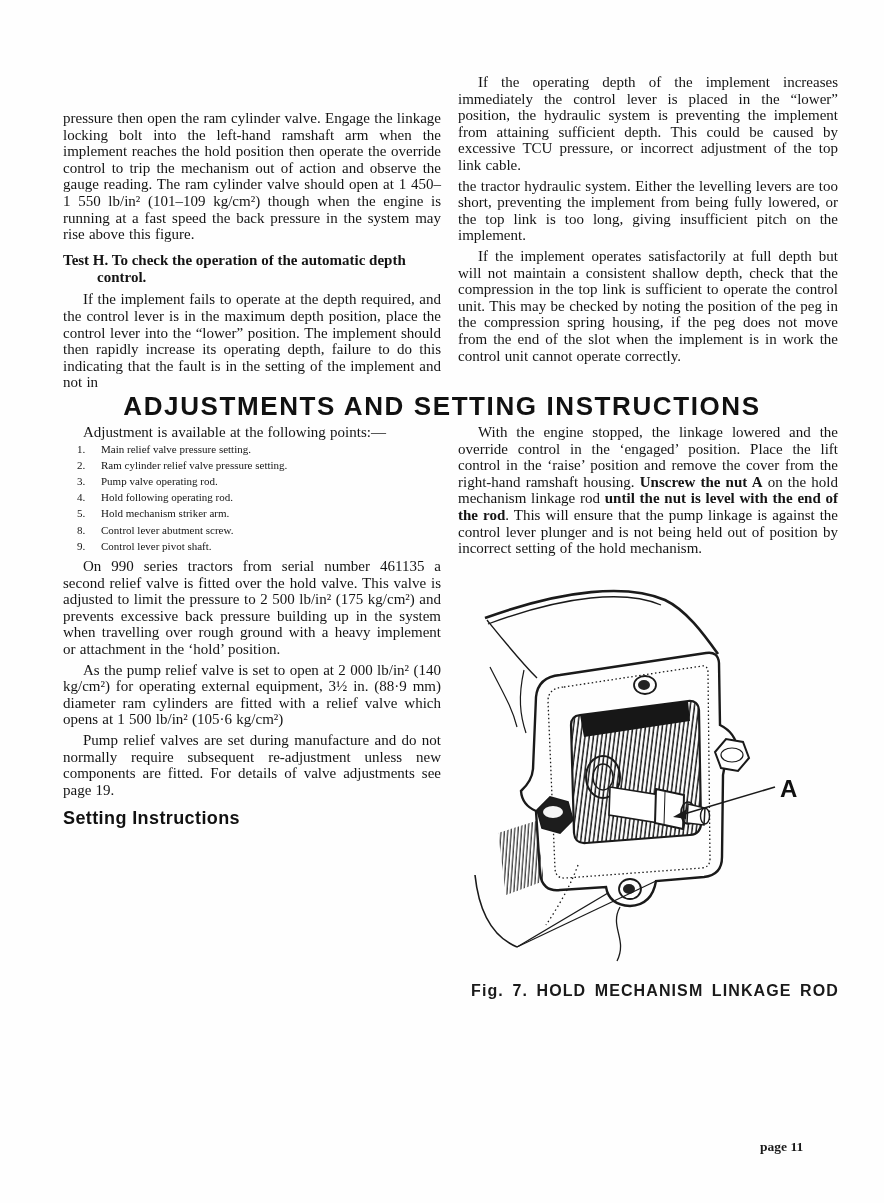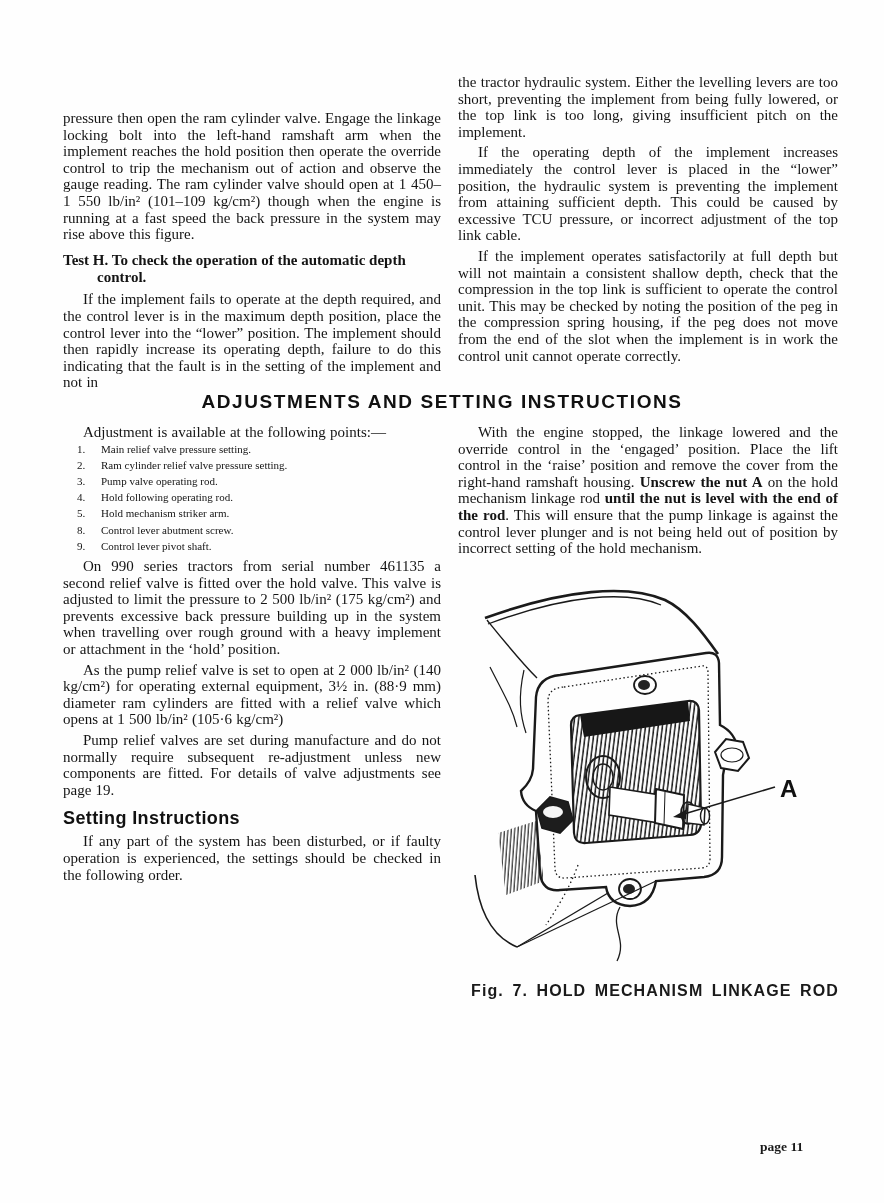--- a/index.html
+++ b/index.html
@@ -21,21 +21,21 @@
   .ind { text-indent:20px; }
 
   .test-heading {
     margin:9px 0 6px 0; font-size:15px; line-height:16.8px; font-weight:bold;
     padding-left:34px; text-indent:-34px;
   }
 
   .section-heading {
     position:absolute; left:0; top:391px; width:884px; text-align:center;
     font-family:"Liberation Sans", sans-serif; font-weight:bold;
-    font-size:19px; letter-spacing:1.6px; color:#111;
+    font-size:26px; letter-spacing:1.6px; color:#111;
   }
 
   .num-list { margin:0; padding:0; list-style:none; }
   .num-item { font-size:11px; line-height:16.2px; padding-left:14px; }
   .num-item .num { display:inline-block; width:24px; }
 
   .sub-heading {
     margin:10px 0 4px 0; font-family:"Liberation Sans", sans-serif;
     font-weight:bold; font-size:18px; letter-spacing:0.4px; color:#111;
   }
@@ -60,43 +60,42 @@
 
 <div class="page">
 
   <div class="block tl">
     <p class="body">pressure then open the ram cylinder valve.  Engage the linkage locking bolt into the left-hand ramshaft arm when the implement reaches the hold position then operate the override control to trip the mechanism out of action and observe the gauge reading.  The ram cylinder valve should open at 1 450–1 550 lb/in² (101–109 kg/cm²) though when the engine is running at a fast speed the back pressure in the system may rise above this figure.</p>
     <p class="test-heading">Test H.  To check the operation of the automatic depth control.</p>
     <p class="body ind">If the implement fails to operate at the depth required, and the control lever is in the maximum depth position, place the control lever into the “lower” position.  The implement should then rapidly increase its operating depth, failure to do this indicating that the fault is in the setting of the implement and not in</p>
   </div>
 
   <div class="block tr">
+    <p class="body ind">If the operating depth of the implement increases immediately the control lever is placed in the “lower” position, the hydraulic system is preventing the implement from attaining sufficient depth.  This could be caused by excessive TCU pressure, or incorrect adjustment of the top link cable.</p>
     <p class="body">the tractor hydraulic system.  Either the levelling levers are too short, preventing the implement from being fully lowered, or the top link is too long, giving insufficient pitch on the implement.</p>
-    <p class="body ind">If the operating depth of the implement increases immediately the control lever is placed in the “lower” position, the hydraulic system is preventing the implement from attaining sufficient depth.  This could be caused by excessive TCU pressure, or incorrect adjustment of the top link cable.</p>
     <p class="body ind">If the implement operates satisfactorily at full depth but will not maintain a consistent shallow depth, check that the compression in the top link is sufficient to operate the control unit.  This may be checked by noting the position of the peg in the compression spring housing, if the peg does not move from the end of the slot when the implement is in work the control unit cannot operate correctly.</p>
   </div>
 
   <div class="section-heading">ADJUSTMENTS AND SETTING INSTRUCTIONS</div>
 
   <div class="block bl">
     <p class="body ind">Adjustment is available at the following points:—</p>
     <ul class="num-list">
       <li class="num-item"><span class="num">1.</span><span>Main relief valve pressure setting.</span></li>
       <li class="num-item"><span class="num">2.</span><span>Ram cylinder relief valve pressure setting.</span></li>
       <li class="num-item"><span class="num">3.</span><span>Pump valve operating rod.</span></li>
       <li class="num-item"><span class="num">4.</span><span>Hold following operating rod.</span></li>
       <li class="num-item"><span class="num">5.</span><span>Hold mechanism striker arm.</span></li>
       <li class="num-item"><span class="num">8.</span><span>Control lever abutment screw.</span></li>
       <li class="num-item"><span class="num">9.</span><span>Control lever pivot shaft.</span></li>
     </ul>
     <p class="body ind">On 990 series tractors from serial number 461135 a second relief valve is fitted over the hold valve.  This valve is adjusted to limit the pressure to 2 500 lb/in² (175 kg/cm²) and prevents excessive back pressure building up in the system when travelling over rough ground with a heavy implement or attachment in the ‘hold’ position.</p>
     <p class="body ind">As the pump relief valve is set to open at 2 000 lb/in² (140 kg/cm²) for operating external equipment, 3½ in. (88·9 mm) diameter ram cylinders are fitted with a relief valve which opens at 1 500 lb/in² (105·6 kg/cm²)</p>
     <p class="body ind">Pump relief valves are set during manufacture and do not normally require subsequent re-adjustment unless new components are fitted.  For details of valve adjustments see page 19.</p>
     <h3 class="sub-heading">Setting Instructions</h3>
-    <p class="body ind">If any part of the system has been disturbed, or if faulty operation is experienced, the settings should be checked in the following order.</p>
   </div>
 
   <div class="block br">
     <p class="body ind"><span>With the engine stopped, the linkage lowered and the override control in the ‘engaged’ position.  Place the lift control in the ‘raise’ position and remove the cover from the right-hand ramshaft housing.  </span><span class="bold-seg">Unscrew the nut A</span><span> on the hold mechanism linkage rod </span><span class="bold-seg">until the nut is level with the end of the rod</span><span>.  This will ensure that the pump linkage is against the control lever plunger and is not being held out of position by incorrect setting of the hold mechanism.</span></p>
 
     <div class="figure-wrap">
       <svg width="390" height="395" viewBox="0 0 390 395">
         <defs>
           <pattern id="hatchV" width="4.2" height="10" patternUnits="userSpaceOnUse" patternTransform="rotate(7)">
             <line x1="1" y1="0" x2="1" y2="10" stroke="#1a1a1a" stroke-width="1.5"></line>

